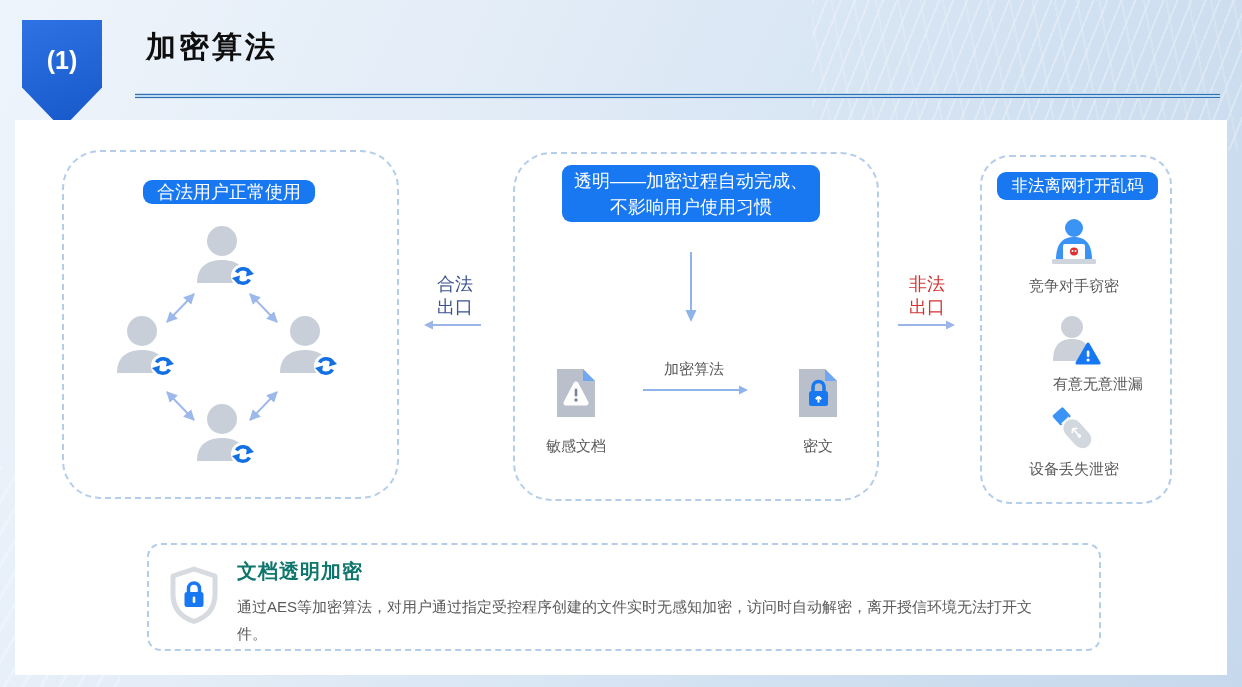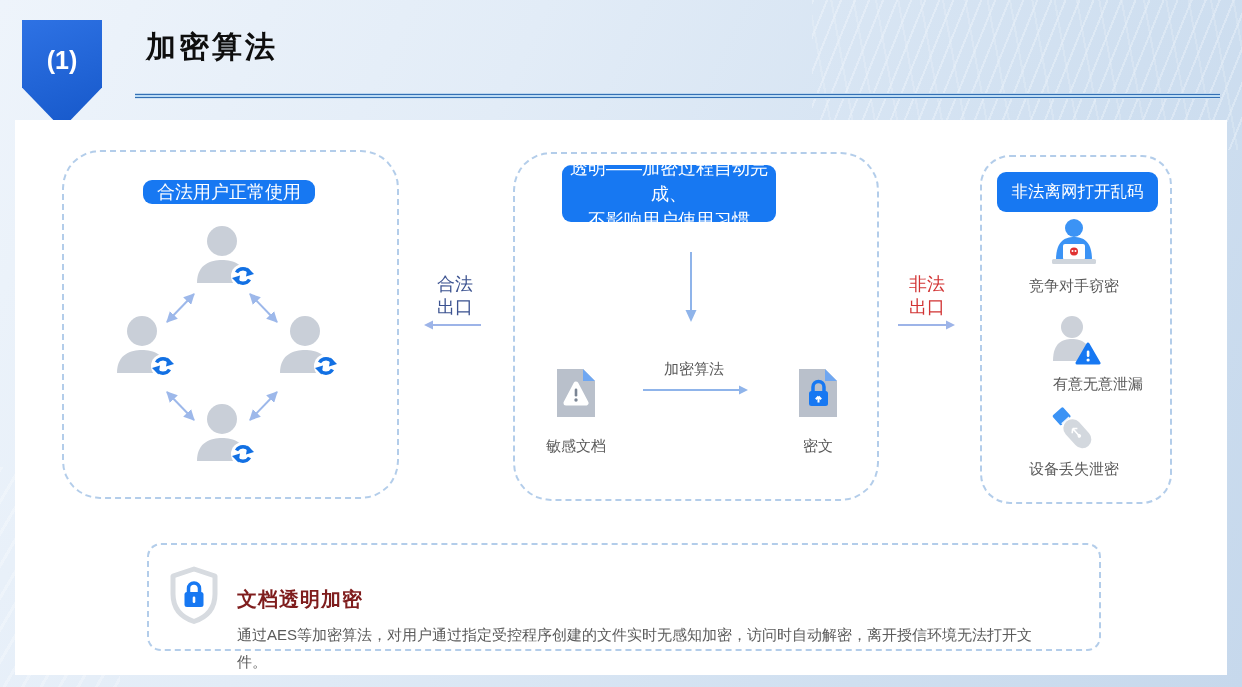--- a/index.html
+++ b/index.html
@@ -28,22 +28,22 @@
   .title-rule{position:absolute;left:135px;top:93px;width:1085px;height:6px;
     background:linear-gradient(to bottom,#bcd6ee 0 1px,#346fb4 1px 2px,#bcdcf4 2px 4px,#346fb4 4px 5px,#cfe2f2 5px 6px);}
   .dash-box{position:absolute;border:2px dashed #b3cdea;border-radius:38px;background:#fff;}
   .pill{position:absolute;background:#1778f2;color:#fff;border-radius:9px;
     display:flex;flex-direction:column;align-items:center;justify-content:center;text-align:center;}
   .lbl{position:absolute;color:#595959;font-size:15px;text-align:center;}
   .conn-text{position:absolute;font-size:18px;line-height:23px;text-align:center;width:48px;}
   .conn-text.legal{color:#3b5290;}
   .conn-text.illegal{color:#d23434;}
   .abs{position:absolute;}
-  .bottom-title{position:absolute;color:#7f1d1d;font-size:20px;font-weight:bold;letter-spacing:1px;margin-top:28px;}
-  .bottom-desc{position:absolute;color:#5a5a5a;font-size:15px;line-height:27px;width:812px;margin-top:28px;}
+  .bottom-title{position:absolute;color:#0f766e;font-size:20px;font-weight:bold;letter-spacing:1px;}
+  .bottom-desc{position:absolute;color:#5a5a5a;font-size:15px;line-height:27px;width:812px;}
 </style>
 </head>
 <body>
 
 <div class="texture tr"></div>
 <div class="texture bl"></div>
 
 <div class="ribbon">
   <span>(1)</span>
 </div>
@@ -90,21 +90,21 @@
 <div class="conn-text legal" style="left:431px;top:273px;">
   <div>合法</div>
   <div>出口</div>
 </div>
 <svg class="abs" style="left:423px;top:319px;" width="60" height="12" viewBox="0 0 60 12">
   <line x1="58" y1="6" x2="10" y2="6" stroke="#9db4e8" stroke-width="2"></line>
   <polygon points="10,1.5 10,10.5 1,6" fill="#9db4e8"></polygon>
 </svg>
 
 <div class="dash-box" style="left:513px;top:152px;width:362px;height:345px;"></div>
-<div class="pill" style="left:562px;top:165px;width:214px;height:57px;font-size:18px;line-height:26px;">
+<div class="pill" style="left:562px;top:165px;width:258px;height:57px;font-size:18px;line-height:26px;">
   <span>透明——加密过程自动完成、</span>
   <span>不影响用户使用习惯</span>
 </div>
 <svg class="abs" style="left:684px;top:252px;" width="14" height="72" viewBox="0 0 14 72">
   <line x1="7" y1="0" x2="7" y2="58" stroke="#8fb4ea" stroke-width="2"></line>
   <polygon points="1.5,58 12.5,58 7,70" fill="#8fb4ea"></polygon>
 </svg>
 
 <svg class="abs" style="left:554px;top:366px;" width="44" height="54" viewBox="0 0 44 54">
   <path d="M3,3 H29 L41,15 V51 H3 Z" fill="#b9c0cb"></path>
@@ -133,21 +133,21 @@
 <div class="conn-text illegal" style="left:903px;top:273px;">
   <div>非法</div>
   <div>出口</div>
 </div>
 <svg class="abs" style="left:896px;top:319px;" width="60" height="12" viewBox="0 0 60 12">
   <line x1="2" y1="6" x2="50" y2="6" stroke="#9db4e8" stroke-width="2"></line>
   <polygon points="50,1.5 50,10.5 59,6" fill="#9db4e8"></polygon>
 </svg>
 
 <div class="dash-box" style="left:980px;top:155px;width:188px;height:345px;border-radius:30px;"></div>
-<div class="pill" style="left:997px;top:172px;width:161px;height:40px;font-size:16.5px;">
+<div class="pill" style="left:997px;top:172px;width:161px;height:28px;font-size:16.5px;">
   <span>非法离网打开乱码</span>
 </div>
 
 <svg class="abs" style="left:1047px;top:218px;" width="54" height="50" viewBox="0 0 54 50">
   <circle cx="27" cy="10" r="9" fill="#3b93f5"></circle>
   <path d="M9,42 C9,24 17,19 27,19 C37,19 45,24 45,42 Z" fill="#3b93f5"></path>
   <rect x="16" y="26" width="22" height="16" rx="2" fill="#ffffff"></rect>
   <circle cx="27" cy="33.5" r="4" fill="#e03131"></circle>
   <circle cx="25.5" cy="33" r="1" fill="#ffffff"></circle>
   <circle cx="28.5" cy="33" r="1" fill="#ffffff"></circle>

